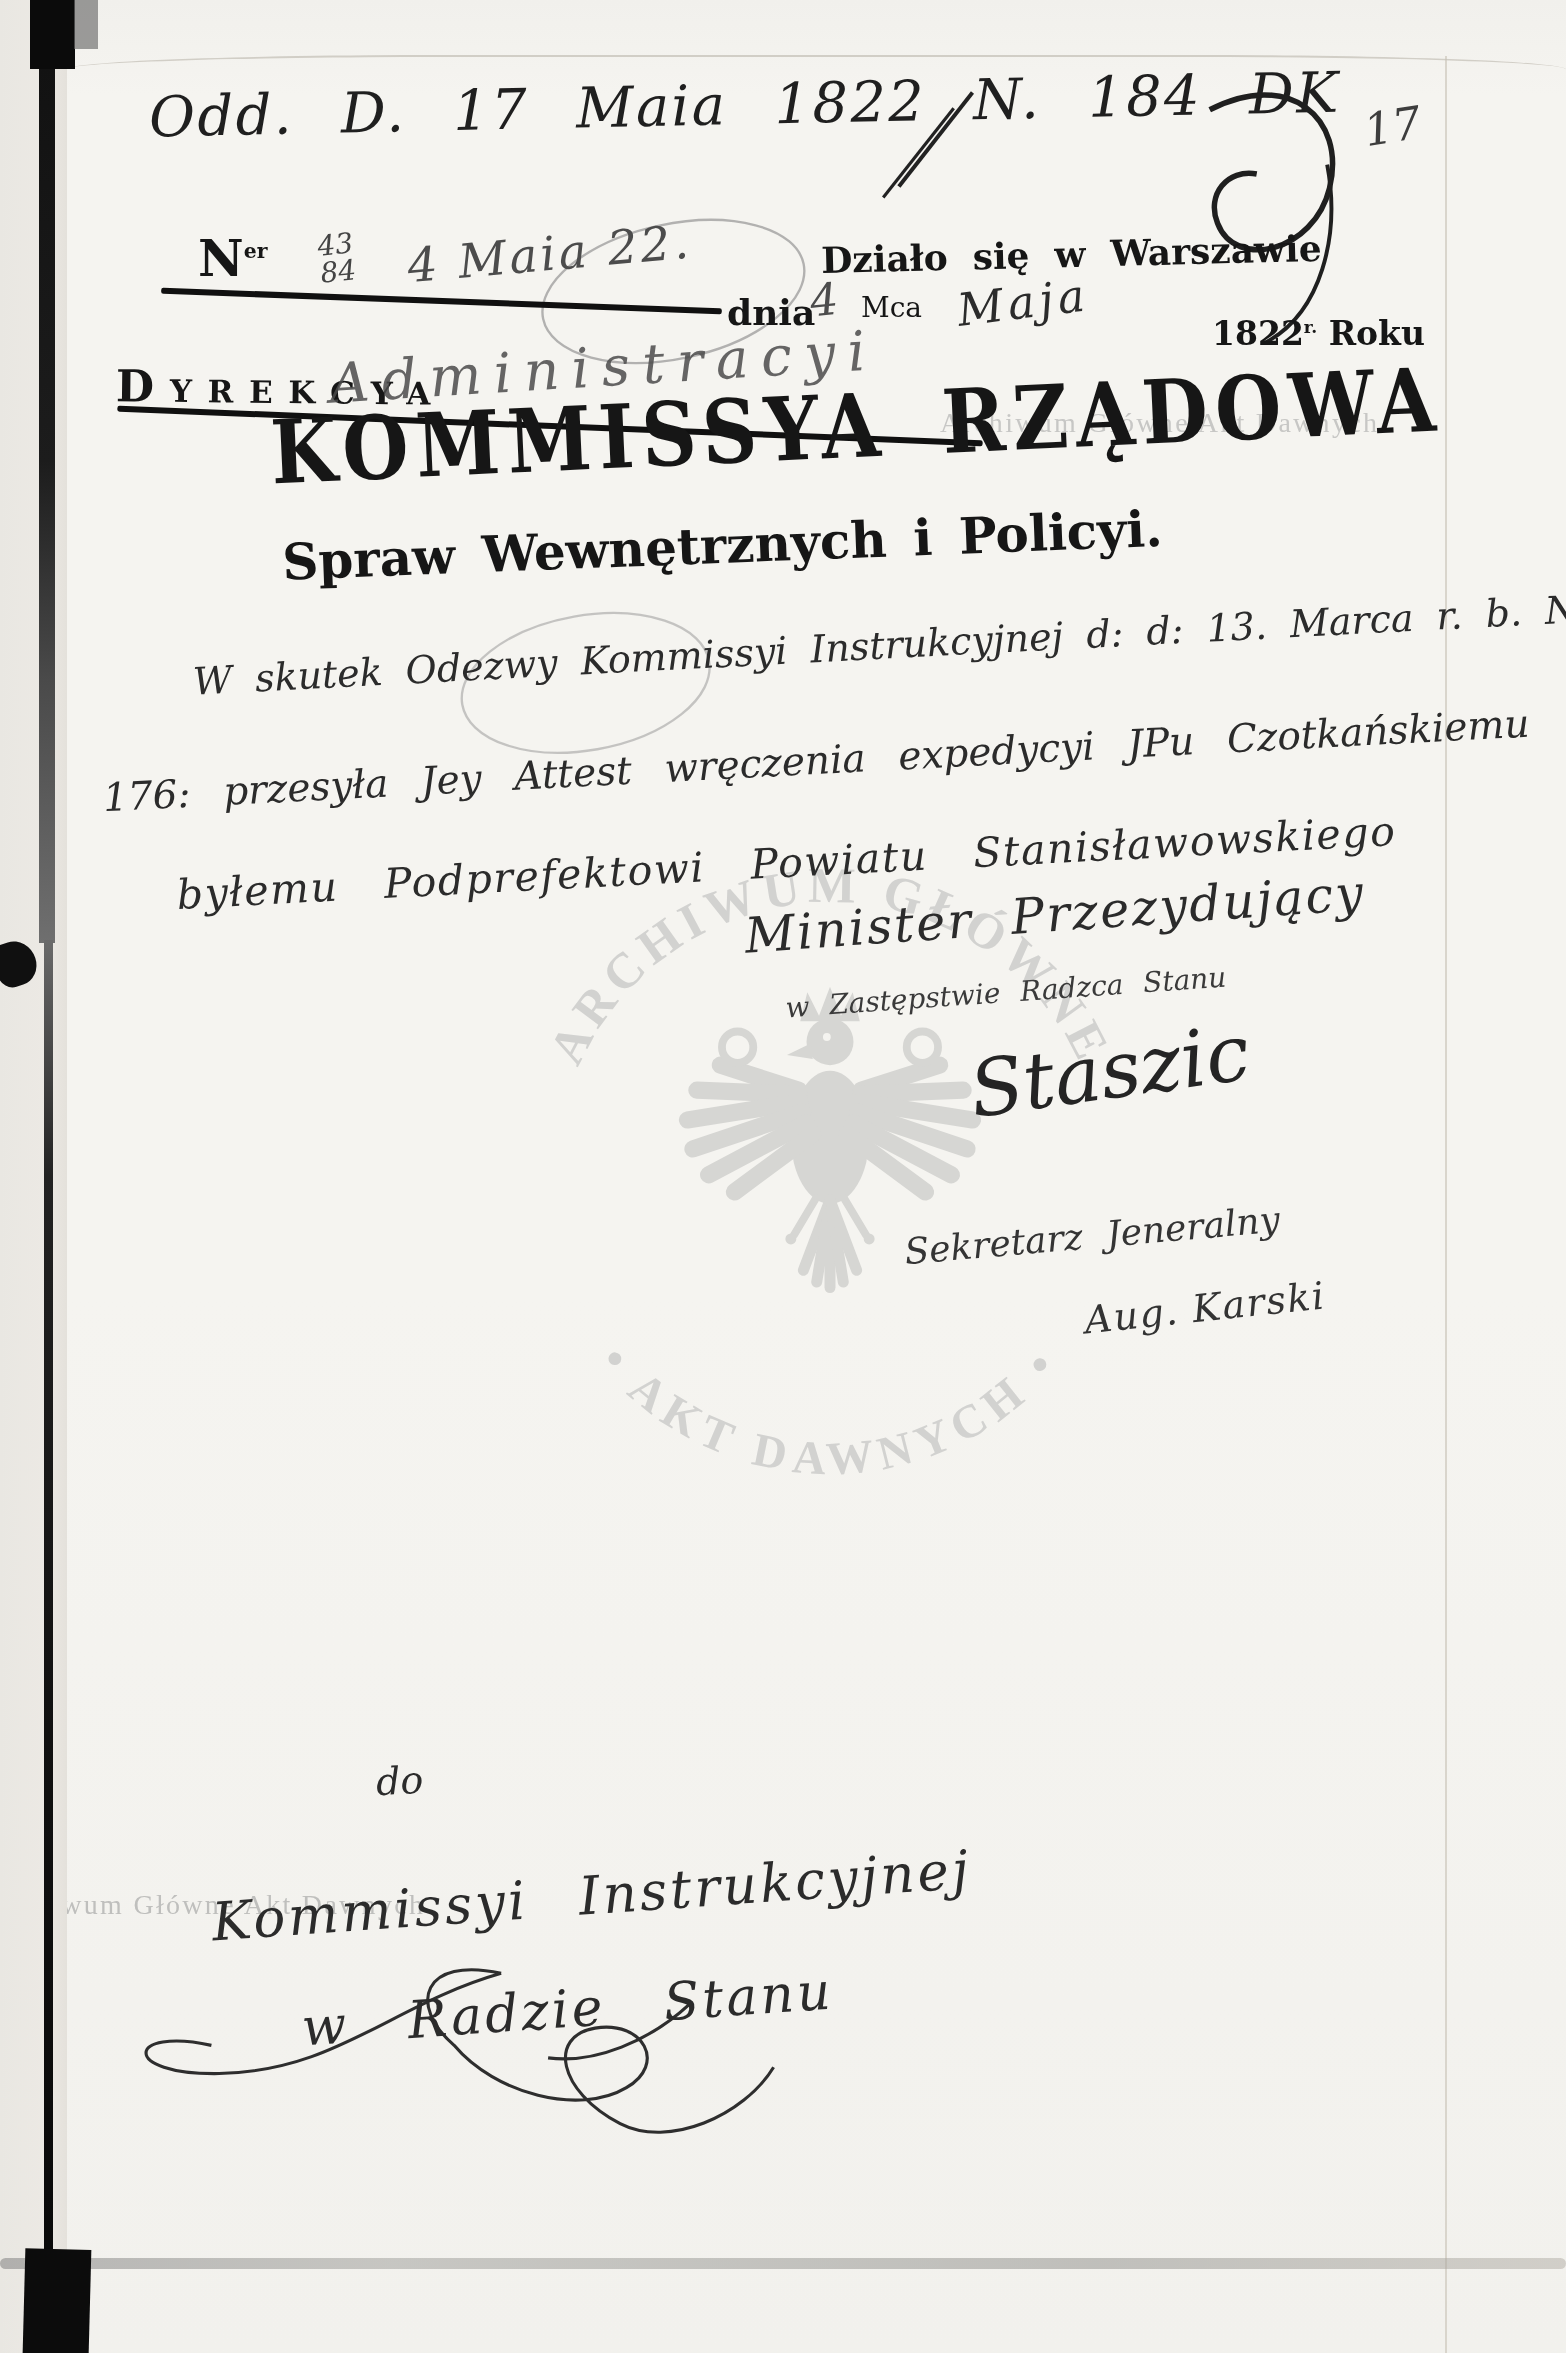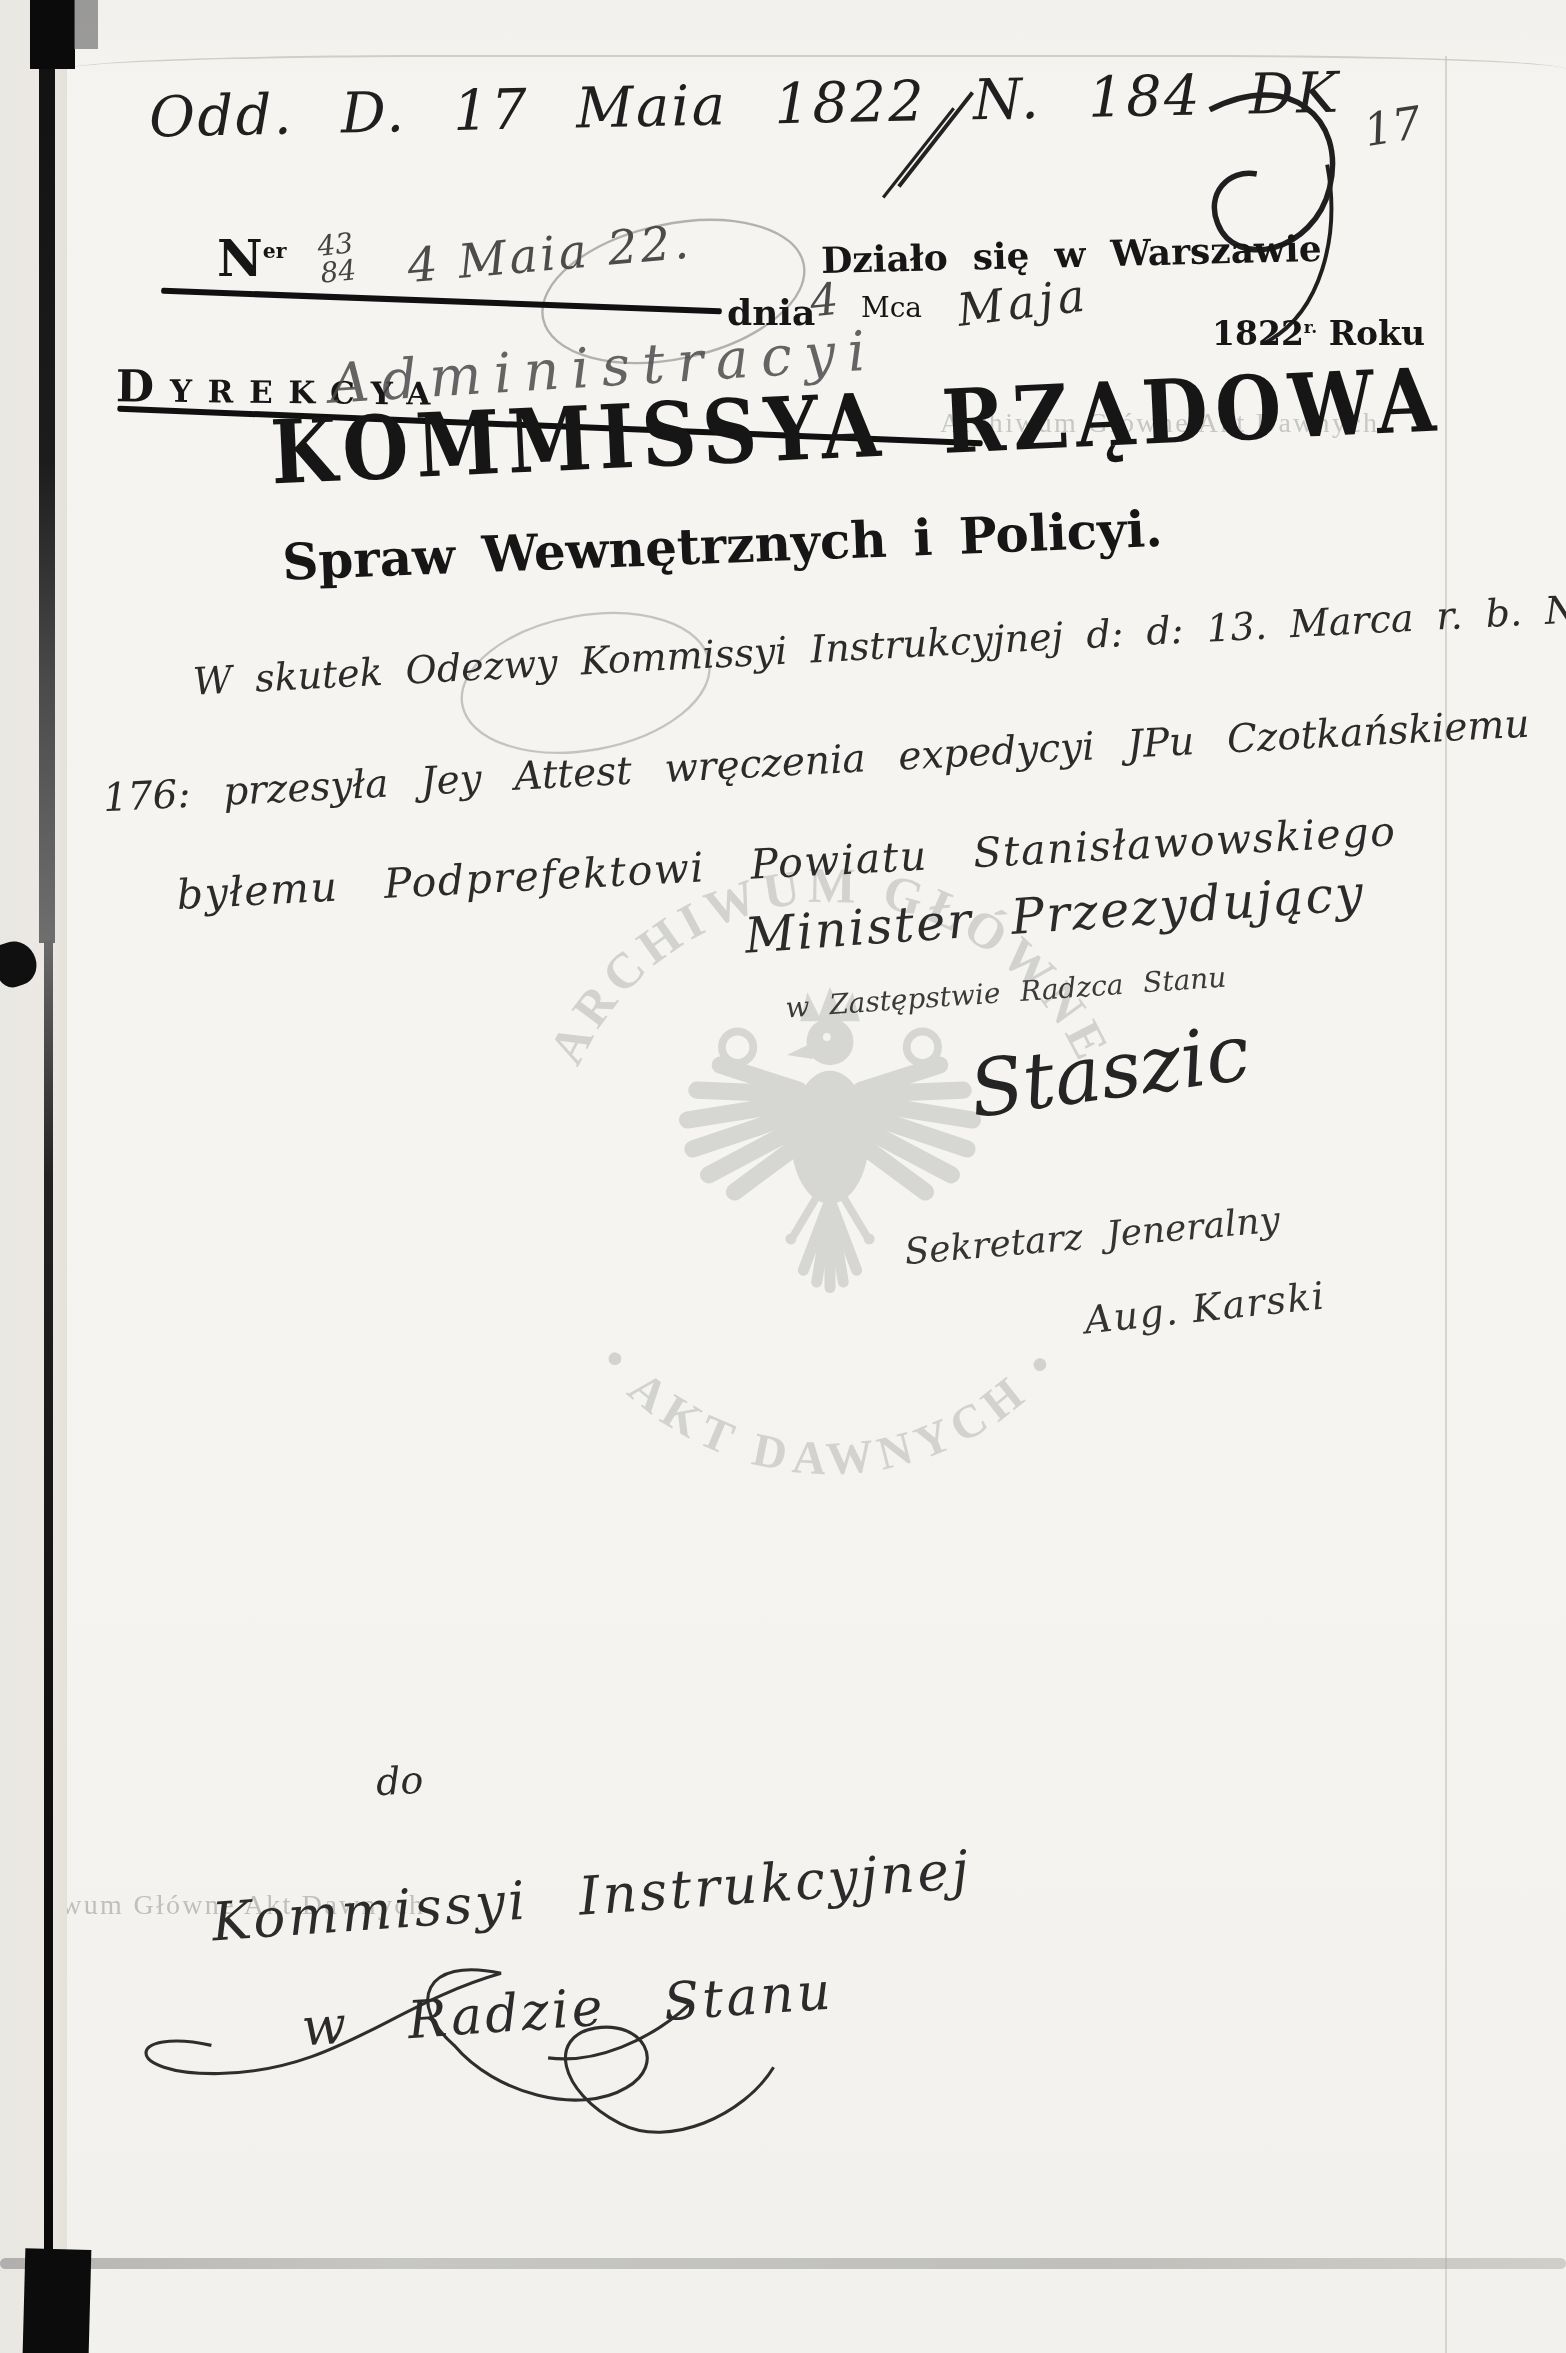--- a/index.html
+++ b/index.html
@@ -30,21 +30,21 @@
   .rule{background:#101010;border-radius:2.3px;z-index:4;}
   .rule1{left:161px;top:298px;width:561px;height:5.5px;transform:rotate(2.1deg);}
   .rule2{left:117px;top:423px;width:866px;height:6.3px;transform:rotate(2.3deg);}
   
   .print{color:#161616;font-family:"DejaVu Serif","Liberation Serif",serif;z-index:4;white-space:nowrap;}
   .title{left:243px;top:382px;width:1096px;text-align:center;font-size:80px;font-weight:700;
     letter-spacing:7.8px;word-spacing:22px;transform:rotate(-2.6deg) scale(.95,1.1);
     transform-origin:center;}
   .subtitle{left:282px;top:518px;width:767px;text-align:center;font-size:50px;font-weight:600;
     word-spacing:9.4px;transform:rotate(-2.2deg);}
-  .ner{left:217px;top:229px;font-size:50px;font-weight:700;}
+  .ner{left:198px;top:229px;font-size:50px;font-weight:700;}
   .ner sup{font-size:20.4px;}
   .dyrekcya{left:116px;top:362px;font-size:44px;font-variant:small-caps;font-weight:700;
     letter-spacing:15.7px;transform:rotate(.6deg);}
   .dl-place{left:821px;top:233px;font-size:36px;font-weight:700;word-spacing:12.5px;
     transform:rotate(-1.4deg);}
   .dl-dnia{left:727px;top:291px;font-size:36px;font-weight:700;text-align:right;}
   .dl-mca{left:861px;top:291px;font-size:28px;font-weight:400;}
   .dl-year{left:1212px;top:314px;font-size:33px;font-weight:700;}
   .dl-year sup{font-size:17px;}
   

